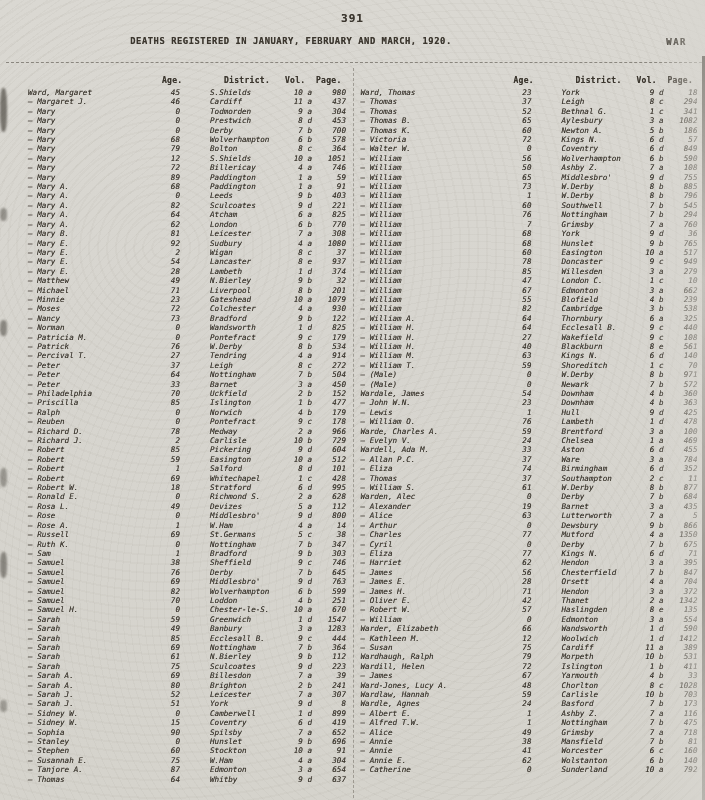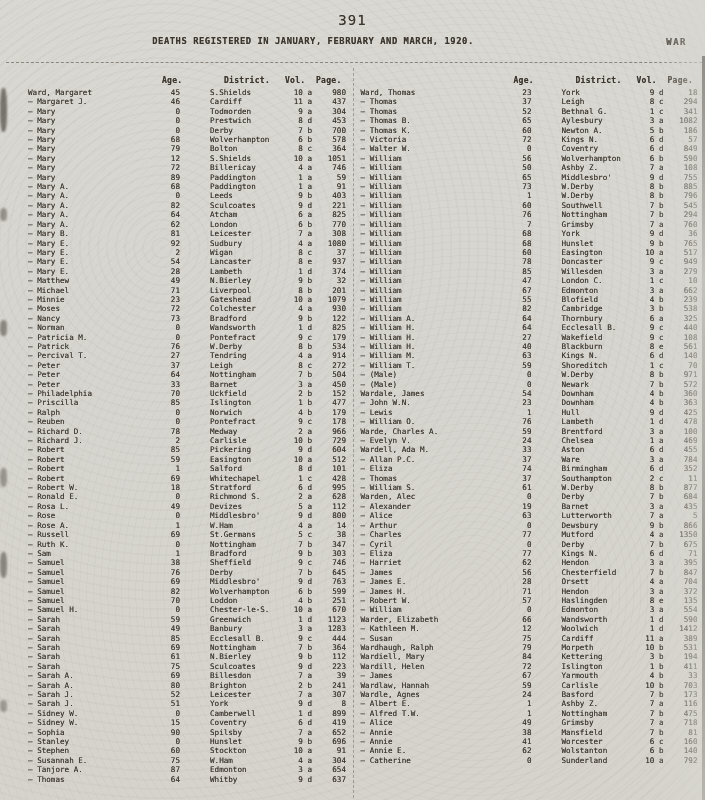--- a/index.html
+++ b/index.html
@@ -13,24 +13,24 @@
     position:absolute; inset:0;
     background:
       repeating-radial-gradient(circle at 23% 31%, rgba(120,112,96,0.045) 0 2px, transparent 2px 9px),
       repeating-radial-gradient(circle at 67% 74%, rgba(90,84,70,0.04) 0 1px, transparent 1px 7px),
       linear-gradient(180deg, #dad8d2 0%, #d7d5cf 40%, #d5d3cc 100%);
   }
   .ink { text-shadow: 0 0 0.6px rgba(59,54,46,0.65); }
 
   .pageno {
     position:absolute; top:12px; left:0; width:705px; text-align:center;
-    font-size:14px; font-weight:normal; letter-spacing:1px;
+    font-size:11px; font-weight:bold; letter-spacing:1px;
   }
   .title {
-    position:absolute; top:36px; left:48px; width:530px; text-align:center;
+    position:absolute; top:36px; left:26px; width:530px; text-align:center;
     font-size:8.8px; font-weight:bold; letter-spacing:0.55px; white-space:nowrap;
   }
   .war {
     position:absolute; top:37px; right:18px;
     font-size:9px; font-weight:bold; letter-spacing:1.5px;
   }
   .top-rule {
     position:absolute; top:62px; left:6px; right:3px; height:0;
     border-top:1px dashed rgba(74,69,61,0.55);
   }
@@ -43,21 +43,21 @@
   .col-header span {
     position:absolute; top:8px;
     text-underline-offset:2px;
     text-decoration-thickness:1px; letter-spacing:0.3px;
   }
   .hdr-age      { left:160px; }
   .hdr-district { left:222px; }
   .hdr-vol      { left:283px; }
   .hdr-page     { left:314px; }
 
-  .rows { position:relative; }
+  .rows { position:relative;font-style:italic; }
   .row {
     display:grid;
     grid-template-columns:150px 28px 100px 32px 34px;
     height:9.413px; line-height:9.413px;
     font-size:7.6px; white-space:nowrap;
   }
   .cell { overflow:visible; }
   .cell.name     { padding-left:26px; text-align:left; }
   .col.right .cell.name { padding-left:7px; }
   .cell.age      { text-align:right; }
@@ -497,21 +497,21 @@
           <div class="cell age">0</div>
           <div class="cell district">Chester-le-S.</div>
           <div class="cell vol">10 a</div>
           <div class="cell page">670</div>
         </div>
         <div class="row">
           <div class="cell name">— Sarah</div>
           <div class="cell age">59</div>
           <div class="cell district">Greenwich</div>
           <div class="cell vol">1 d</div>
-          <div class="cell page">1123</div>
+          <div class="cell page">1547</div>
         </div>
         <div class="row">
           <div class="cell name">— Sarah</div>
           <div class="cell age">49</div>
           <div class="cell district">Banbury</div>
           <div class="cell vol">3 a</div>
           <div class="cell page">1283</div>
         </div>
         <div class="row">
           <div class="cell name">— Sarah</div>
@@ -1007,20 +1007,27 @@
           <div class="cell page">704</div>
         </div>
         <div class="row">
           <div class="cell name">— James H.</div>
           <div class="cell age">71</div>
           <div class="cell district">Hendon</div>
           <div class="cell vol">3 a</div>
           <div class="cell page">372</div>
         </div>
         <div class="row">
+          <div class="cell name">— Oliver E.</div>
+          <div class="cell age">42</div>
+          <div class="cell district">Thanet</div>
+          <div class="cell vol">2 a</div>
+          <div class="cell page">1342</div>
+        </div>
+        <div class="row">
           <div class="cell name">— Robert W.</div>
           <div class="cell age">57</div>
           <div class="cell district">Haslingden</div>
           <div class="cell vol">8 e</div>
           <div class="cell page">135</div>
         </div>
         <div class="row">
           <div class="cell name">— William</div>
           <div class="cell age">0</div>
           <div class="cell district">Edmonton</div>
@@ -1049,39 +1056,39 @@
           <div class="cell page">389</div>
         </div>
         <div class="row">
           <div class="cell name">Wardhaugh, Ralph</div>
           <div class="cell age">79</div>
           <div class="cell district">Morpeth</div>
           <div class="cell vol">10 b</div>
           <div class="cell page">531</div>
         </div>
         <div class="row">
-          <div class="cell name">Wardiell, Mary</div>
-          <div class="cell age">84</div>
-          <div class="cell district">Kettering</div>
-          <div class="cell vol">3 b</div>
-          <div class="cell page">194</div>
-        </div>
-        <div class="row">
           <div class="cell name">Wardill, Helen</div>
           <div class="cell age">72</div>
           <div class="cell district">Islington</div>
           <div class="cell vol">1 b</div>
           <div class="cell page">411</div>
         </div>
         <div class="row">
           <div class="cell name">— James</div>
           <div class="cell age">67</div>
           <div class="cell district">Yarmouth</div>
           <div class="cell vol">4 b</div>
           <div class="cell page">33</div>
+        </div>
+        <div class="row">
+          <div class="cell name">Ward-Jones, Lucy A.</div>
+          <div class="cell age">48</div>
+          <div class="cell district">Chorlton</div>
+          <div class="cell vol">8 c</div>
+          <div class="cell page">1028</div>
         </div>
         <div class="row">
           <div class="cell name">Wardlaw, Hannah</div>
           <div class="cell age">59</div>
           <div class="cell district">Carlisle</div>
           <div class="cell vol">10 b</div>
           <div class="cell page">703</div>
         </div>
         <div class="row">
           <div class="cell name">Wardle, Agnes</div>

